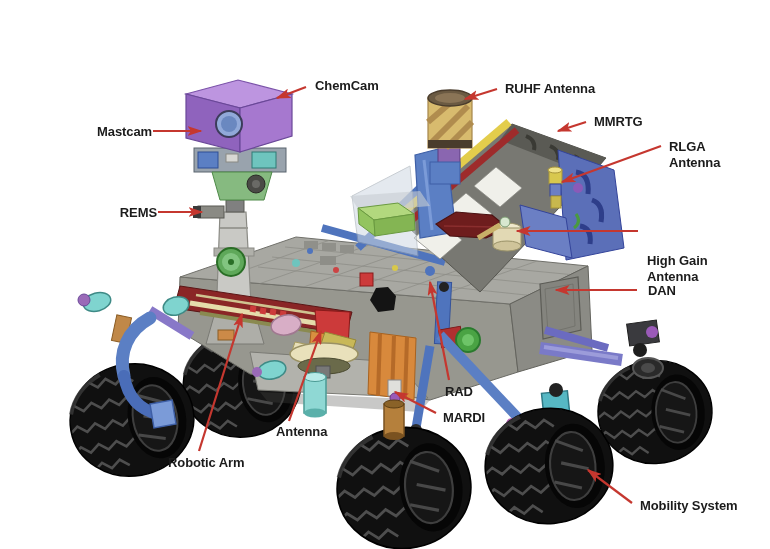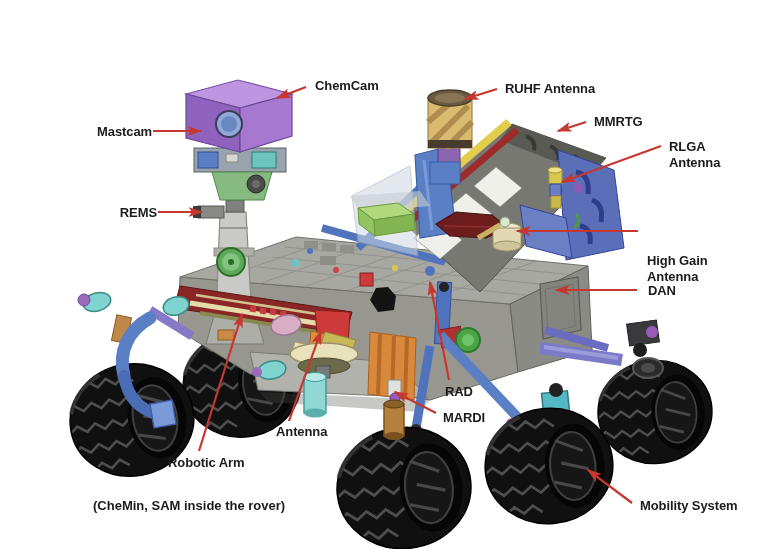--- a/index.html
+++ b/index.html
@@ -310,16 +310,15 @@
       <div class="label" style="top: 224px; left: 643px; margin-top: 29px;">High Gain
 Antenna</div>
       <div class="label" style="top: 283px; left: 644px;">DAN</div>
       <div class="label" style="top: 384px; left: 441px;">RAD</div>
       <div class="label" style="top: 410px; left: 439px; text-align: center;">MARDI</div>
       <div class="label" style="top: 424px; left: 272px;">Antenna</div>
       <div class="label" style="top: 455px; left: 164px; text-align: right;">Robotic Arm</div>
       <div class="label" style="top: 498px; left: 636px; text-align: right;">Mobility System</div>
     </div>
 
-  <div class="note">(CheMin, SAM inside the rover)</div>
 
 
 </div>
 
 </body></html>

